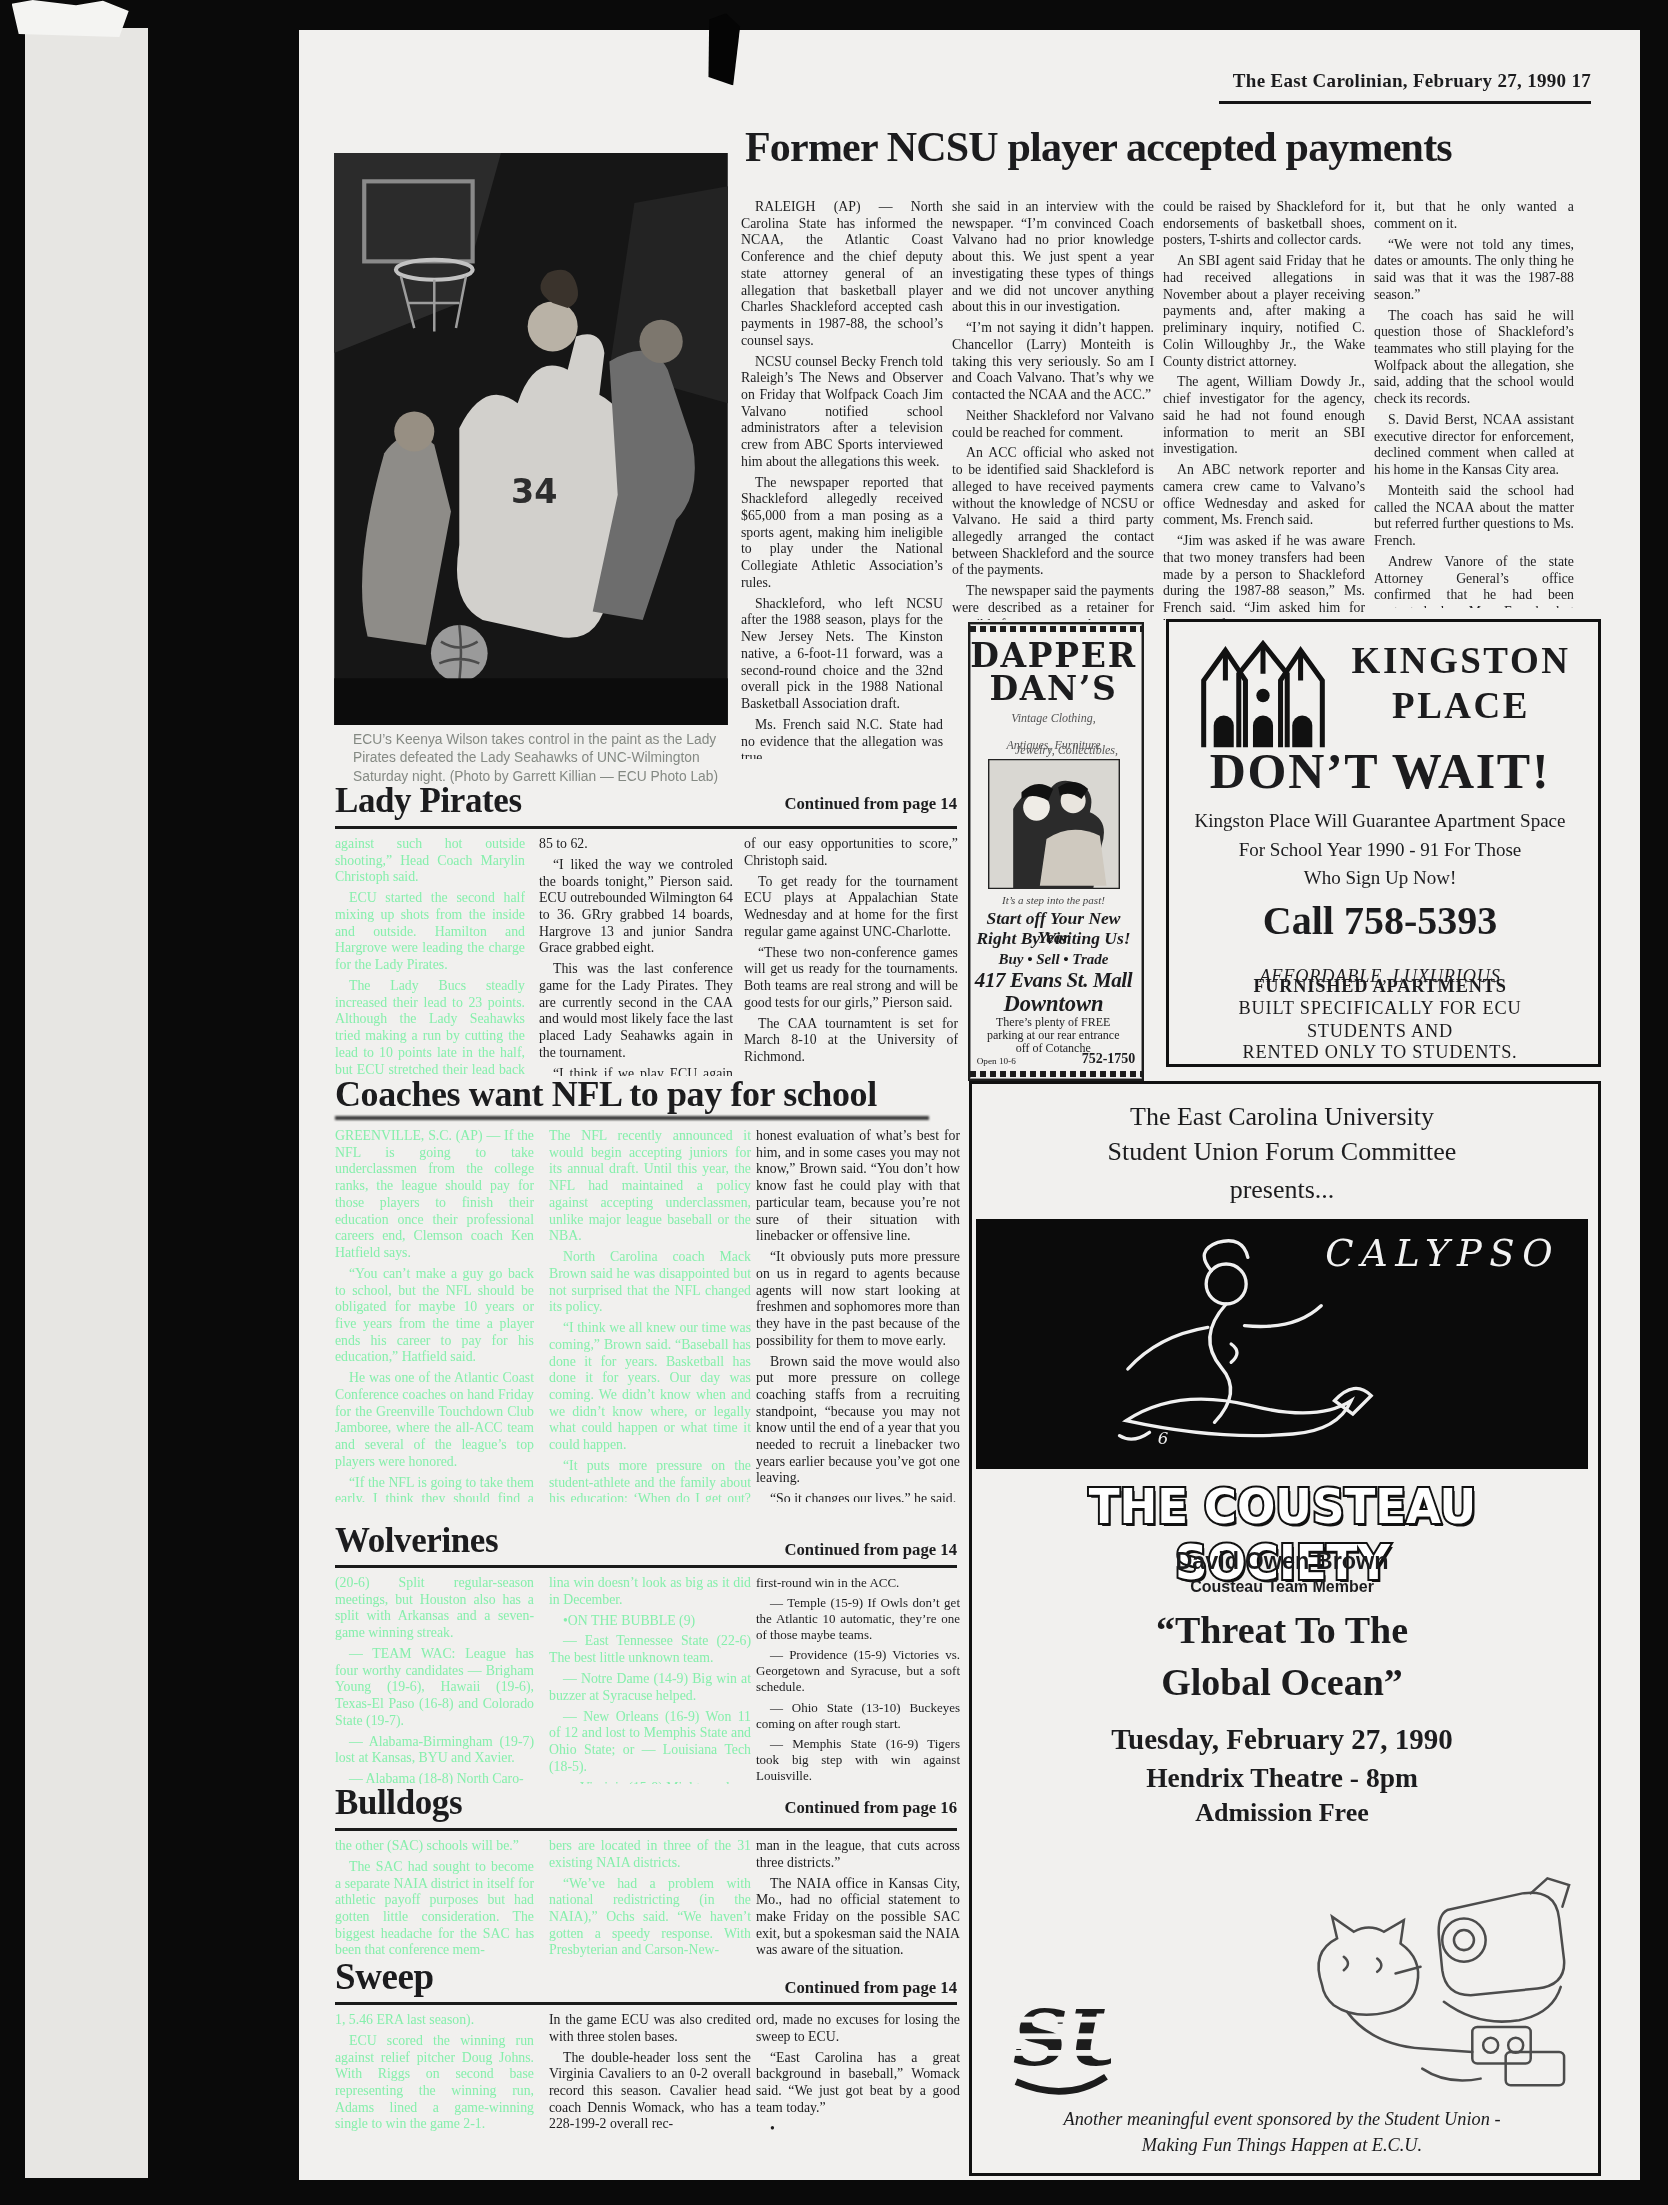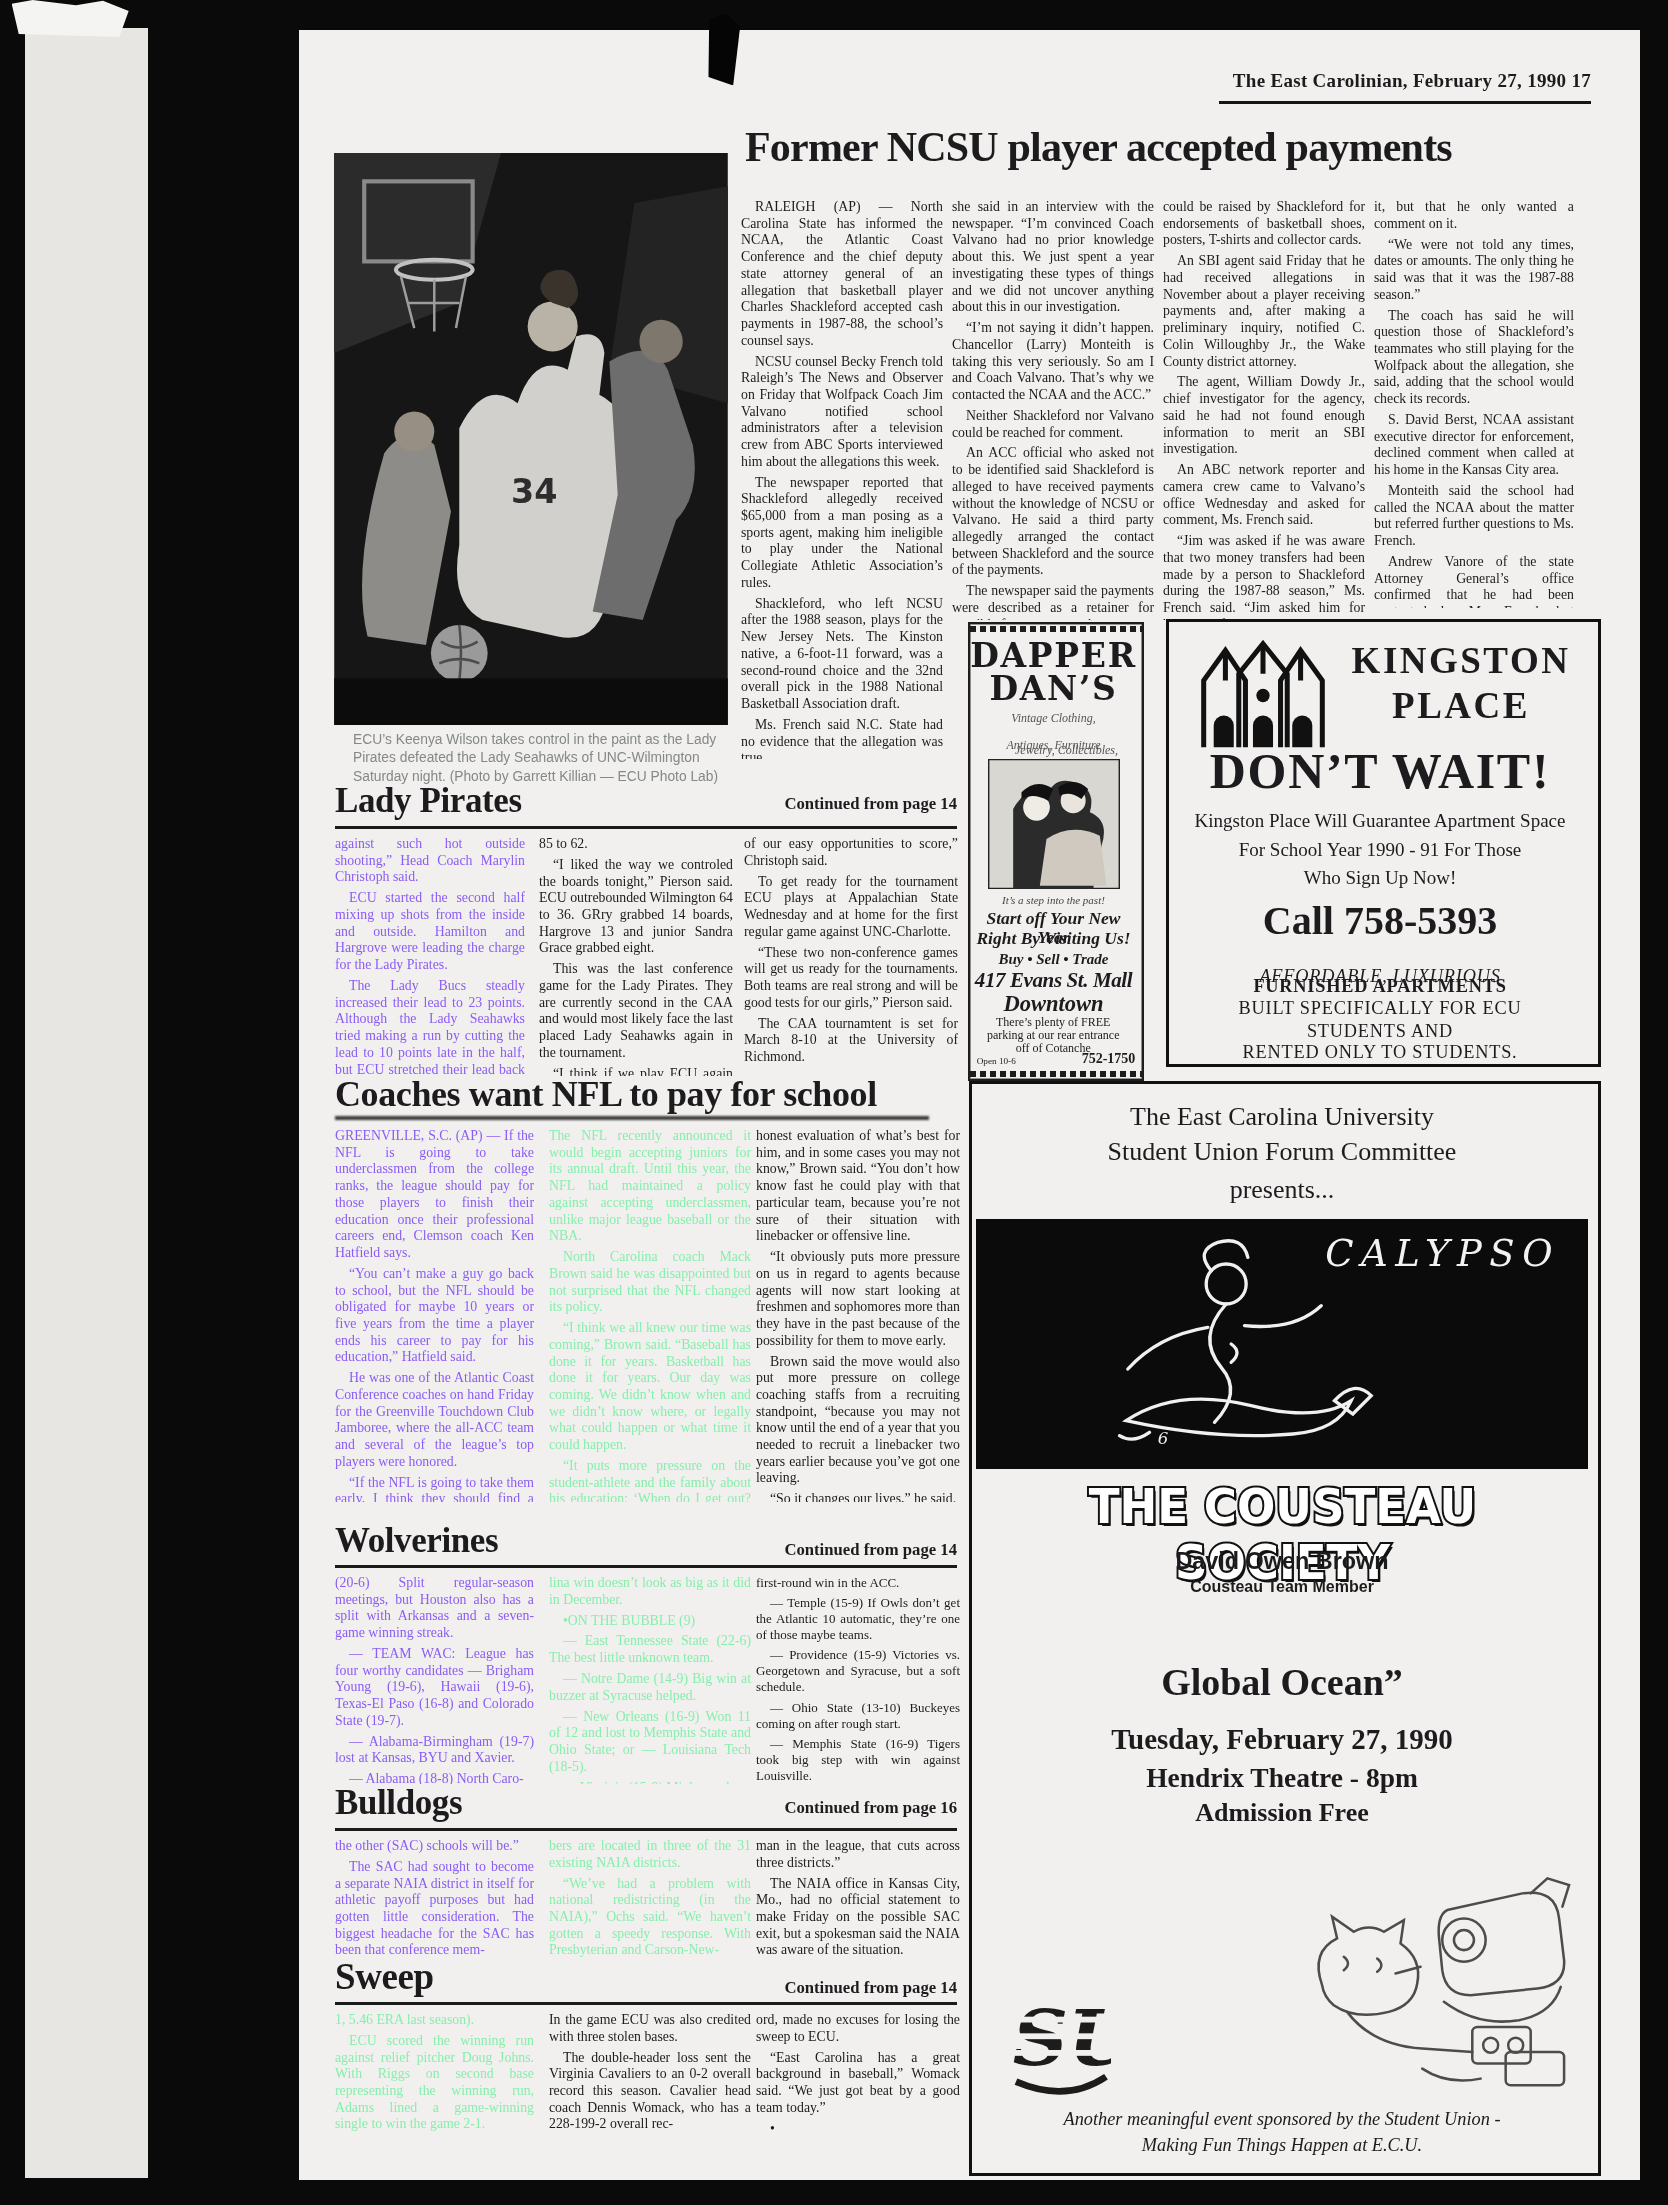--- a/index.html
+++ b/index.html
@@ -15,21 +15,21 @@
     clip-path:polygon(5% 10%,55% 0,100% 18%,88% 100%,12% 90%);}
   
   .masthead{left:1214px;top:70px;width:377px;text-align:right;font-weight:bold;font-size:19px;letter-spacing:0.3px;}
   .masthead-rule{left:1219px;top:101px;width:372px;height:2.5px;background:#151515;}
   
   .headline{left:745px;top:123px;width:817px;font-weight:bold;font-size:42px;letter-spacing:-0.8px;}
   
   .col{font-size:13.8px;line-height:16.7px;text-align:justify;overflow:hidden;}
   .col p{margin:0 0 4.2px 0;text-indent:14px;}
   .cont p:first-child{text-indent:0;}
-  .faded{color:#8b5cf6;}
+  .faded{color:#86efac;}
   .semi{color:#86efac;}
   .caption{left:335px;top:731px;width:400px;font-family:"Liberation Sans","DejaVu Sans",sans-serif;
     font-size:13.8px;line-height:18.3px;color:#848983;margin-left:18px;}
   
   .sec-head{font-weight:bold;font-size:35px;letter-spacing:-0.4px;}
   .continued{width:290px;text-align:right;font-weight:bold;font-size:16.7px;}
   .rule{height:2.5px;background:#1b1b1b;}
   .rule-smudge{height:4.2px;background:#3a3a3a;filter:blur(0.8px);}
   .ctr{text-align:center;}
   
@@ -307,20 +307,21 @@
         <path d="M208,256 q-20,14 -36,4"></path>
       </g>
       <text x="218" y="270" font-family="DejaVu Serif, serif" font-size="20" fill="#f0f0f0" font-style="italic">6</text>
     </svg>
     <div class="calypso-text">CALYPSO</div>
   </div>
 
   <div class="abs ctr society" style="left:973px;top:1478px;width:619px;">THE COUSTEAU SOCIETY</div>
   <div class="abs ctr f-sans" style="left:969px;top:1548px;width:626px;font-size:23.4px;">David Owen Brown</div>
   <div class="abs ctr f-sans" style="left:969px;top:1578px;width:626px;font-size:16px;">Cousteau Team Member</div>
+  <div class="abs ctr f-big" style="left:969px;top:1608px;width:626px;">“Threat To The</div>
   <div class="abs ctr f-big" style="left:969px;top:1660px;width:626px;">Global Ocean”</div>
   <div class="abs ctr f-date" style="left:969px;top:1723px;width:626px;">Tuesday, February 27, 1990</div>
   <div class="abs ctr f-date" style="left:969px;top:1762px;width:626px;font-size:27.5px;">Hendrix Theatre - 8pm</div>
   <div class="abs ctr f-date" style="left:969px;top:1798px;width:626px;font-size:26px;">Admission Free</div>
 
   <div class="abs" style="left:1297px;top:1860px;width:288px;height:242px;">
     <svg width="288" height="242" viewBox="0 0 345 290">
       <g stroke="#4c4c4c" stroke-width="3" fill="none" stroke-linecap="round">
         <path d="M30,150 q-14,-40 18,-56 l-6,-26 l26,18 q18,-10 36,0 l24,-14 l-4,28 q26,18 20,48 q-4,26 -34,34 q-40,10 -66,-8 q-12,-10 -14,-24"></path>
         <path d="M96,118 q10,8 0,16 M56,116 q10,8 0,16"></path>

